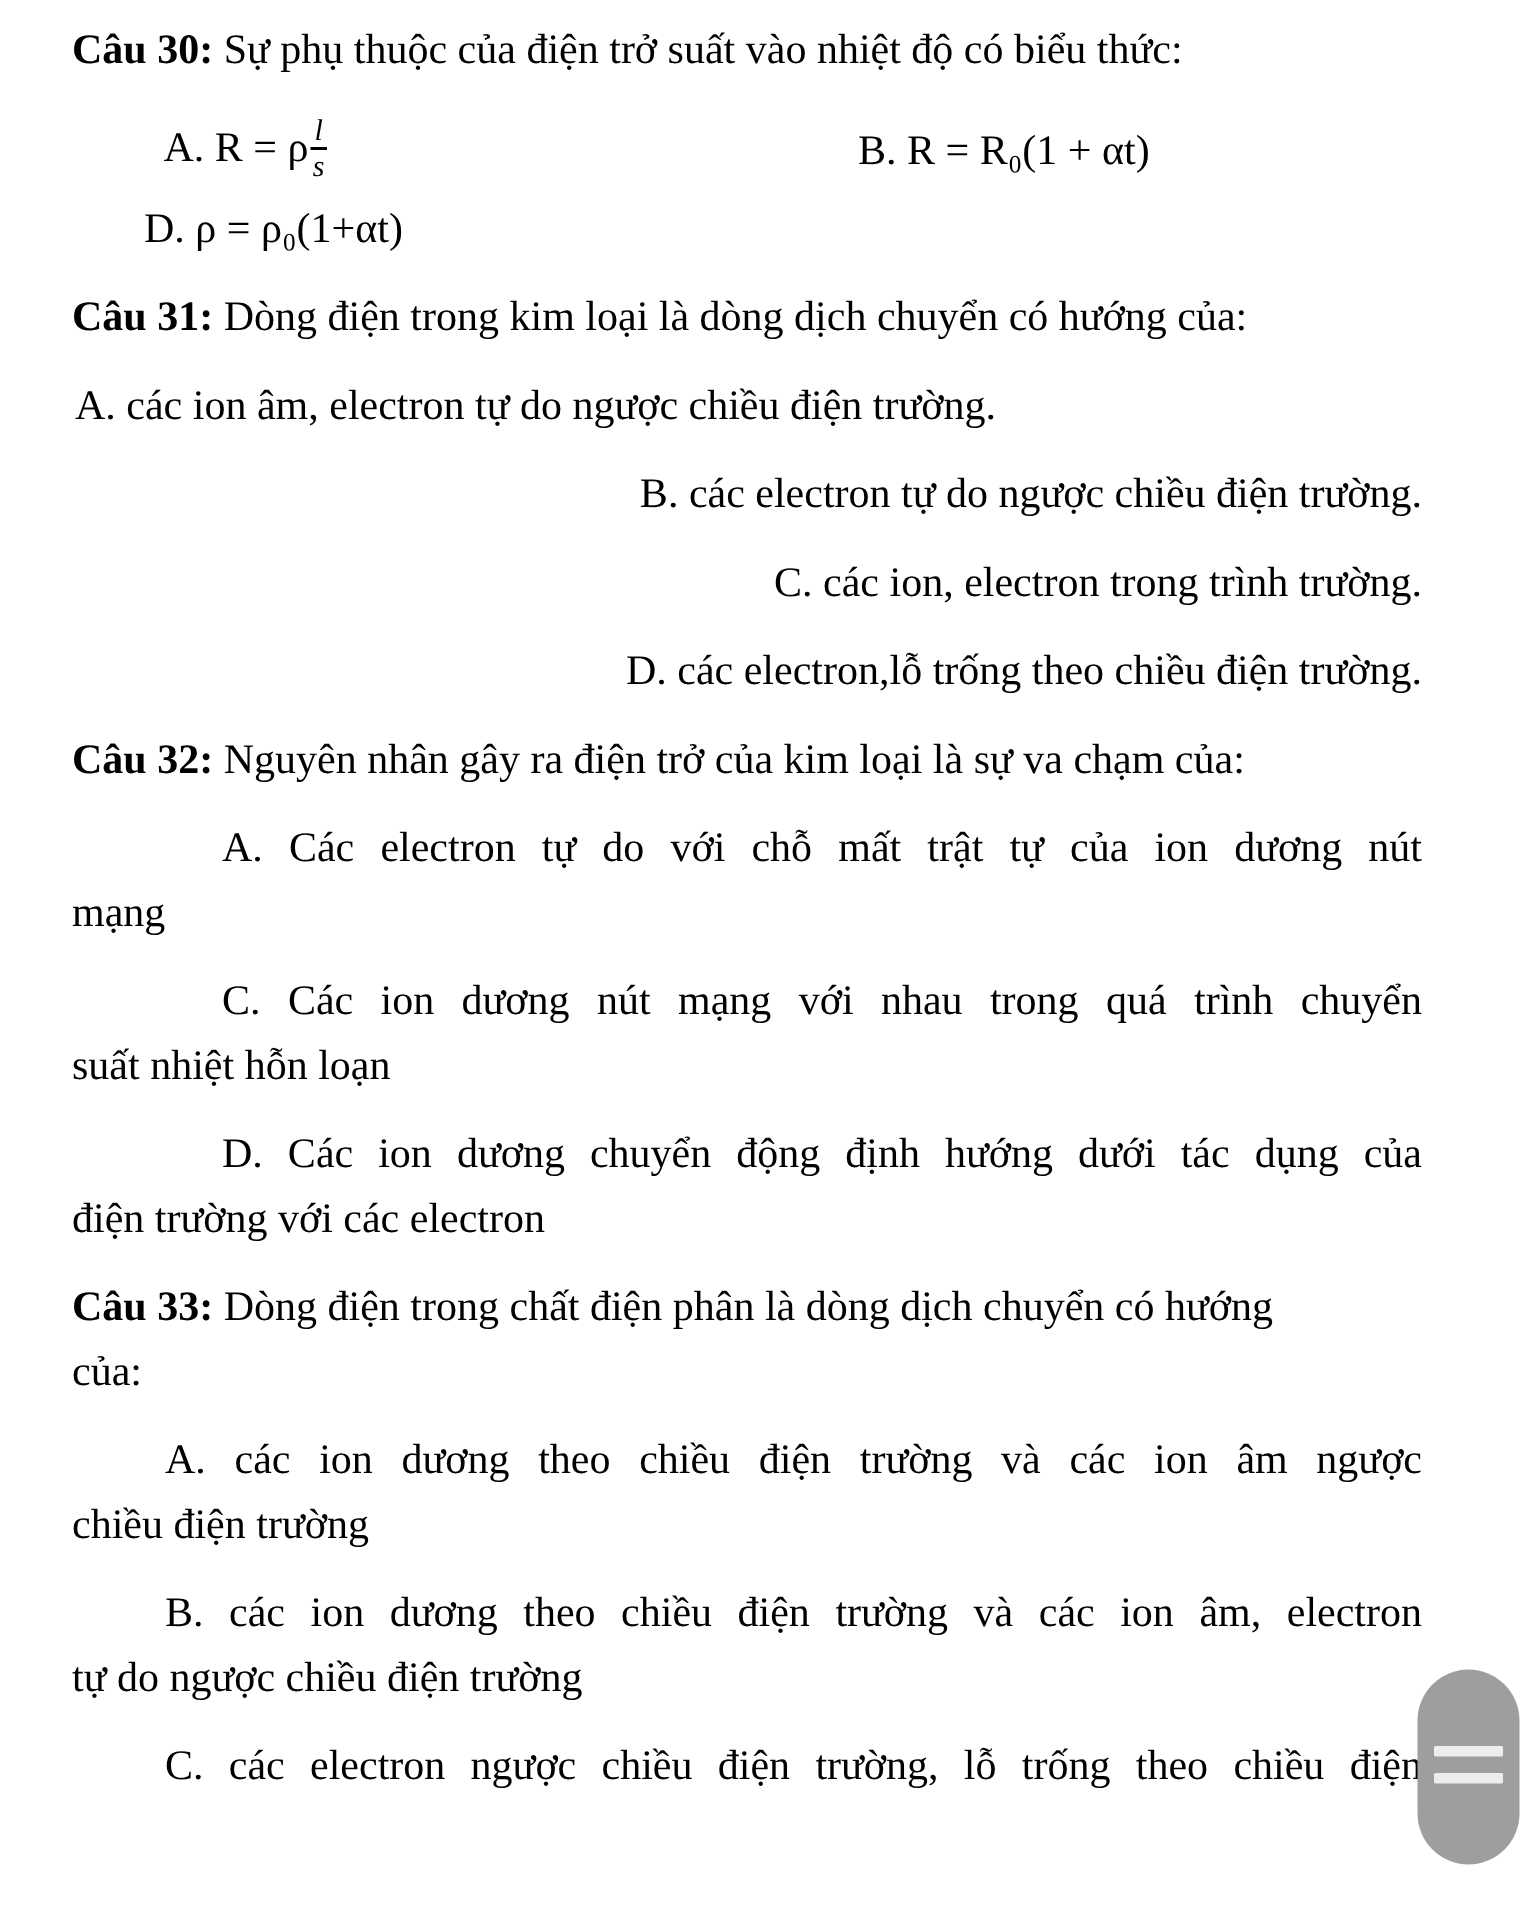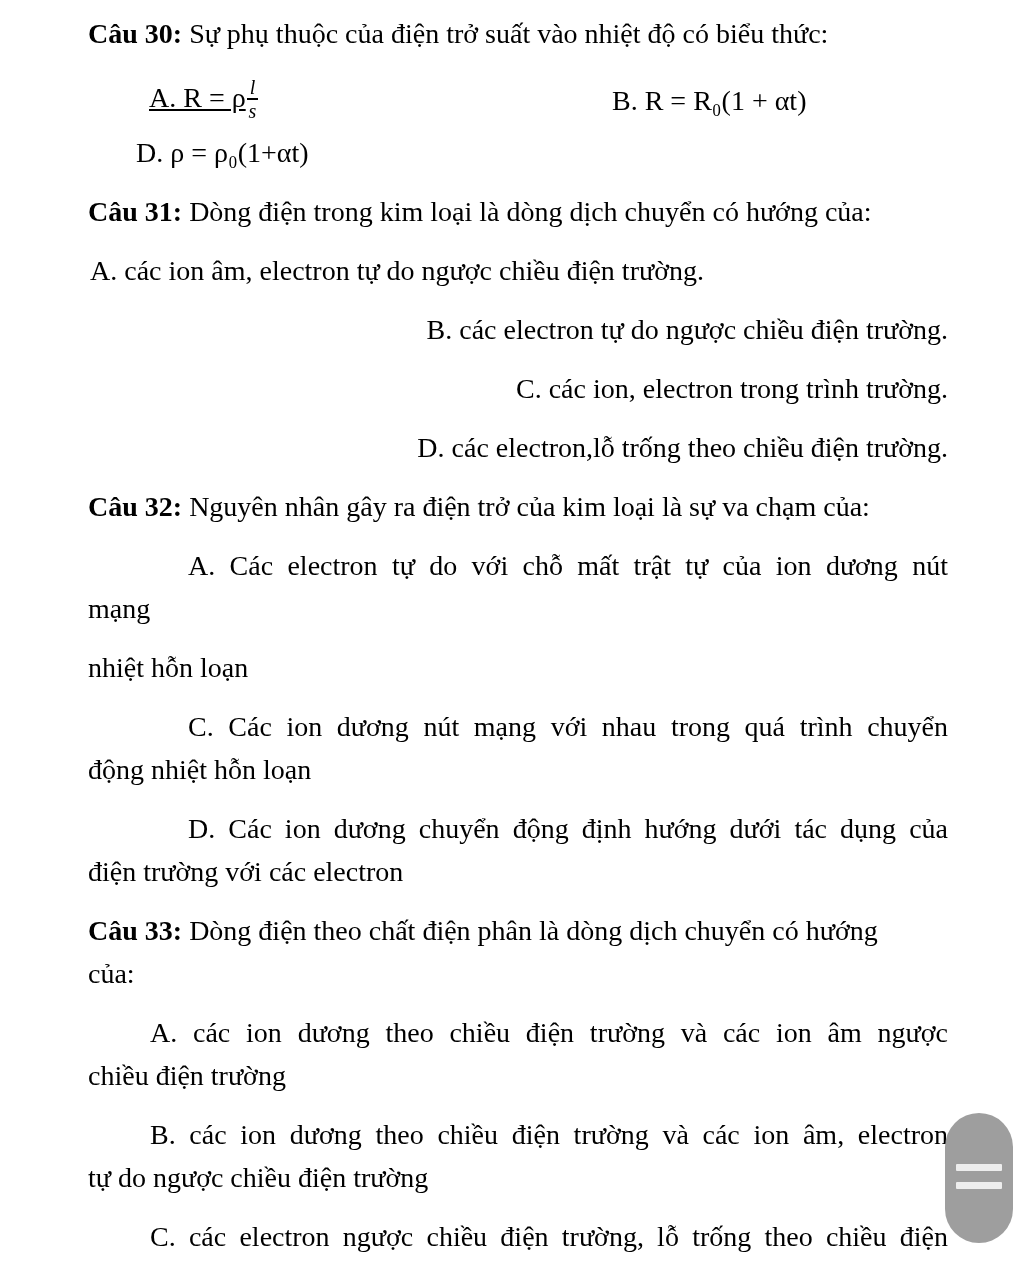--- a/index.html
+++ b/index.html
@@ -8,21 +8,21 @@
     overflow: hidden;
     background: #ffffff;
     color: #000000;
     font-family: "Liberation Serif", "DejaVu Serif", serif;
     font-size: 28px;
     position: relative;
   }
   .page {
     box-sizing: border-box;
     width: 1024px; height: 1280px;
-    padding: 12px 76px 0 88px;
+    padding: 12px 76px 0 48px;
     overflow: hidden;
   }
   .para { margin: 0 0 16px 0; }
   .line { line-height: 43px; white-space: nowrap; }
   .wrapline { line-height: 43px; }
   b, .bold { font-weight: bold; }
   
   .jfirst {
     white-space: normal;
     text-align: justify;
@@ -32,21 +32,21 @@
   }
   .ind100 { padding-left: 100px; }
   .ind62  { padding-left: 62px; }
   .p2  { padding-left: 2px; }
   .p10 { padding-left: 10px; text-align: right; }
   
   .opt-row { display: flex; }
   .opt-row .col1 { width: 524px; box-sizing: border-box; }
   .row1 { height: 60px; align-items: center; }
   .row2 { height: 43px; line-height: 43px; margin-bottom: 16px; }
-  .cellA { padding-left: 61px; text-decoration: underline; }
+  .cellA { padding-left: 61px; }
   .cellC { padding-left: 69px; }
   .cellD { padding-left: 7px; margin-left: 41px; }
   
   .frac {
     display: inline-block;
     vertical-align: middle;
     text-align: center;
     font-style: italic;
     font-size: 20px;
     line-height: 20px;
@@ -102,33 +102,32 @@
   <div class="para line p10">D. các electron,lỗ trống theo chiều điện trường.</div>
 
   <div class="para">
     <div class="line"><b>Câu 32:</b><span> Nguyên nhân gây ra điện trở của kim loại là sự va chạm của:</span></div>
   </div>
   <div class="para">
     <div class="wrapline jfirst ind100">A. Các electron tự do với chỗ mất trật tự của ion dương nút</div>
     <div class="line">mạng</div>
   </div>
   <div class="para">
-    <div class="line">nhiệt hỗn loạn</div>
   </div>
   <div class="para">
     <div class="wrapline jfirst ind100">C. Các ion dương nút mạng với nhau trong quá trình chuyển</div>
-    <div class="line">động nhiệt hỗn loạn</div>
+    <div class="line">suất nhiệt hỗn loạn</div>
   </div>
   <div class="para">
     <div class="wrapline jfirst ind100">D. Các ion dương chuyển động định hướng dưới tác dụng của</div>
     <div class="line">điện trường với các electron</div>
   </div>
 
   <div class="para">
-    <div class="line"><b>Câu 33:</b><span> Dòng điện theo chất điện phân là dòng dịch chuyển có hướng</span></div>
+    <div class="line"><b>Câu 33:</b><span> Dòng điện trong chất điện phân là dòng dịch chuyển có hướng</span></div>
     <div class="line">của:</div>
   </div>
   <div class="para">
     <div class="wrapline jfirst ind62">A. các ion dương theo chiều điện trường và các ion âm ngược</div>
     <div class="line">chiều điện trường</div>
   </div>
   <div class="para">
     <div class="wrapline jfirst ind62">B. các ion dương theo chiều điện trường và các ion âm, electron</div>
     <div class="line">tự do ngược chiều điện trường</div>
   </div>

